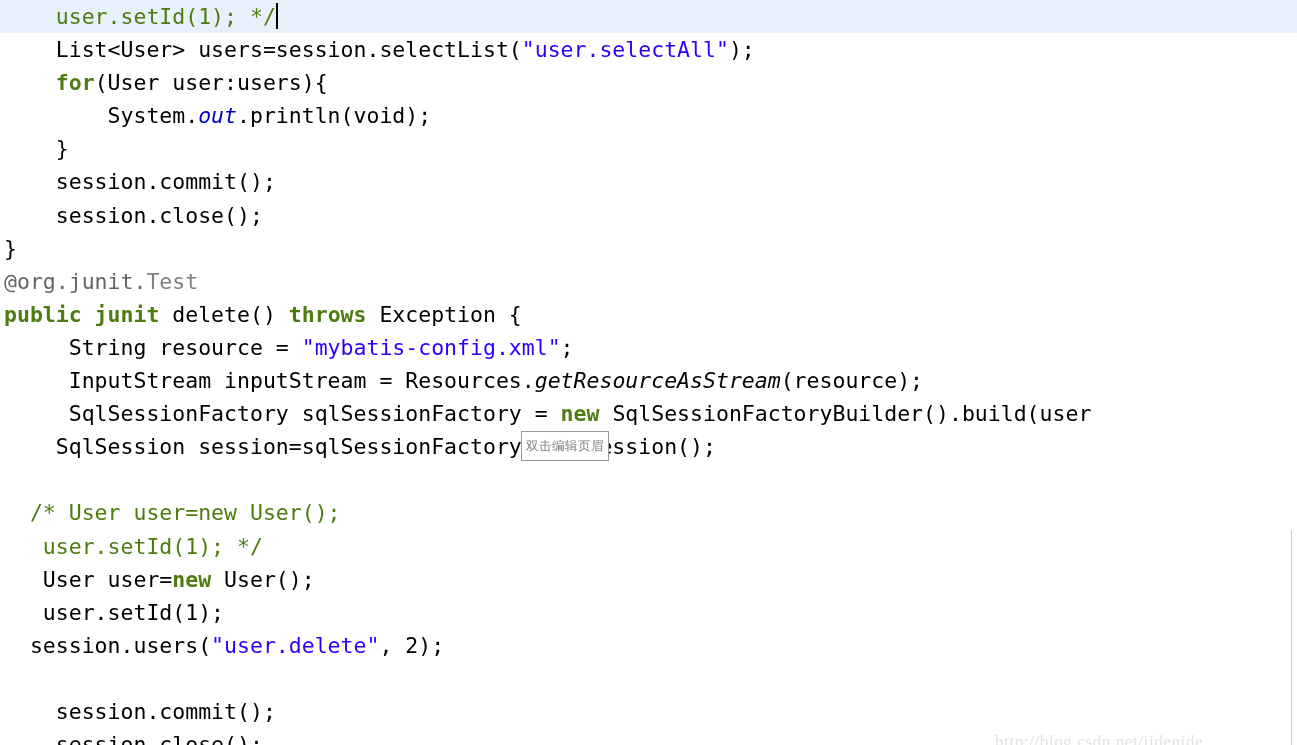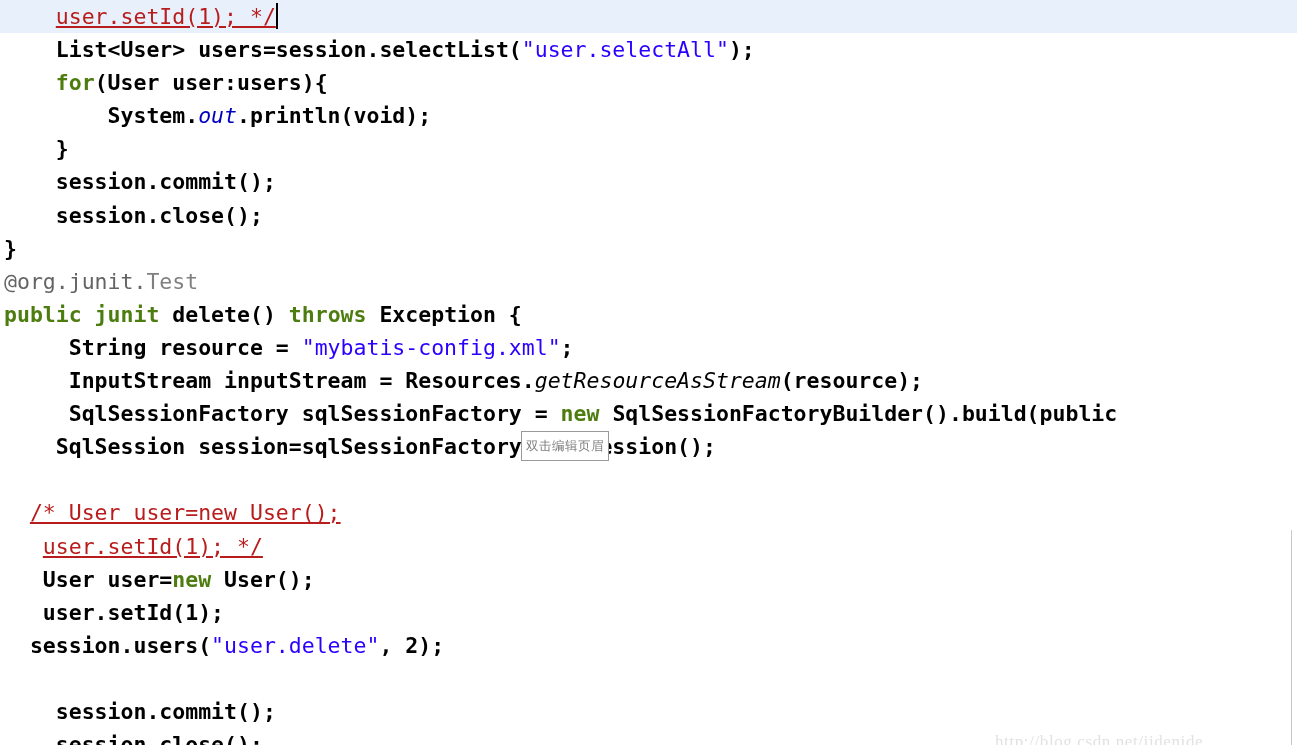--- a/index.html
+++ b/index.html
@@ -36,22 +36,22 @@
     white-space: pre;
     color: #000000;
     padding-left: 4px;
     box-sizing: border-box;
   }
   .code-line.highlighted {
     background: #e7f0fb;
   }
 
   
-  .tok-plain    { color: #000000; font-weight: bold; }
-  .tok-comment  { color: #b91c1c; text-decoration: underline; }
+  .tok-plain    { color: #000000; }
+  .tok-comment  { color: #4d7c0f; }
   .tok-string   { color: #2a00ff; }
   .tok-keyword  { color: #4d7c0f; font-weight: bold; }
   .tok-static   { color: #000000; font-style: italic; }
   .tok-field    { color: #0000c0; font-style: italic; }
   .tok-anno     { color: #646464; }
   .tok-annoname { color: #808080; }
 
   
   .caret {
     display: inline-block;
@@ -113,21 +113,21 @@
     <div class="code-line"><span class="tok-plain">    </span><span class="tok-keyword">for</span><span class="tok-plain">(User user:users){</span></div>
     <div class="code-line"><span class="tok-plain">        System.</span><span class="tok-field">out</span><span class="tok-plain">.println(void);</span></div>
     <div class="code-line"><span class="tok-plain">    }</span></div>
     <div class="code-line"><span class="tok-plain">    session.commit();</span></div>
     <div class="code-line"><span class="tok-plain">    session.close();</span></div>
     <div class="code-line"><span class="tok-plain">}</span></div>
     <div class="code-line"><span class="tok-anno">@org.junit.</span><span class="tok-annoname">Test</span></div>
     <div class="code-line"><span class="tok-keyword">public junit</span><span class="tok-plain"> delete() </span><span class="tok-keyword">throws</span><span class="tok-plain"> Exception {</span></div>
     <div class="code-line"><span class="tok-plain">     String resource = </span><span class="tok-string">"mybatis-config.xml"</span><span class="tok-plain">;</span></div>
     <div class="code-line"><span class="tok-plain">     InputStream inputStream = Resources.</span><span class="tok-static">getResourceAsStream</span><span class="tok-plain">(resource);</span></div>
-    <div class="code-line"><span class="tok-plain">     SqlSessionFactory sqlSessionFactory = </span><span class="tok-keyword">new</span><span class="tok-plain"> SqlSessionFactoryBuilder().build(public</span></div>
+    <div class="code-line"><span class="tok-plain">     SqlSessionFactory sqlSessionFactory = </span><span class="tok-keyword">new</span><span class="tok-plain"> SqlSessionFactoryBuilder().build(user</span></div>
     <div class="code-line"><span class="tok-plain">    SqlSession session=sqlSessionFactory.openSession();</span></div>
     <div class="code-line"><span class="tok-plain"> </span></div>
     <div class="code-line"><span class="tok-plain">  </span><span class="tok-comment">/* User user=new User();</span></div>
     <div class="code-line"><span class="tok-plain">   </span><span class="tok-comment">user.setId(1); */</span></div>
     <div class="code-line"><span class="tok-plain">   User user=</span><span class="tok-keyword">new</span><span class="tok-plain"> User();</span></div>
     <div class="code-line"><span class="tok-plain">   user.setId(1);</span></div>
     <div class="code-line"><span class="tok-plain">  session.users(</span><span class="tok-string">"user.delete"</span><span class="tok-plain">, 2);</span></div>
     <div class="code-line"><span class="tok-plain"> </span></div>
     <div class="code-line"><span class="tok-plain">    session.commit();</span></div>
     <div class="code-line"><span class="tok-plain">    session.close();</span></div>

